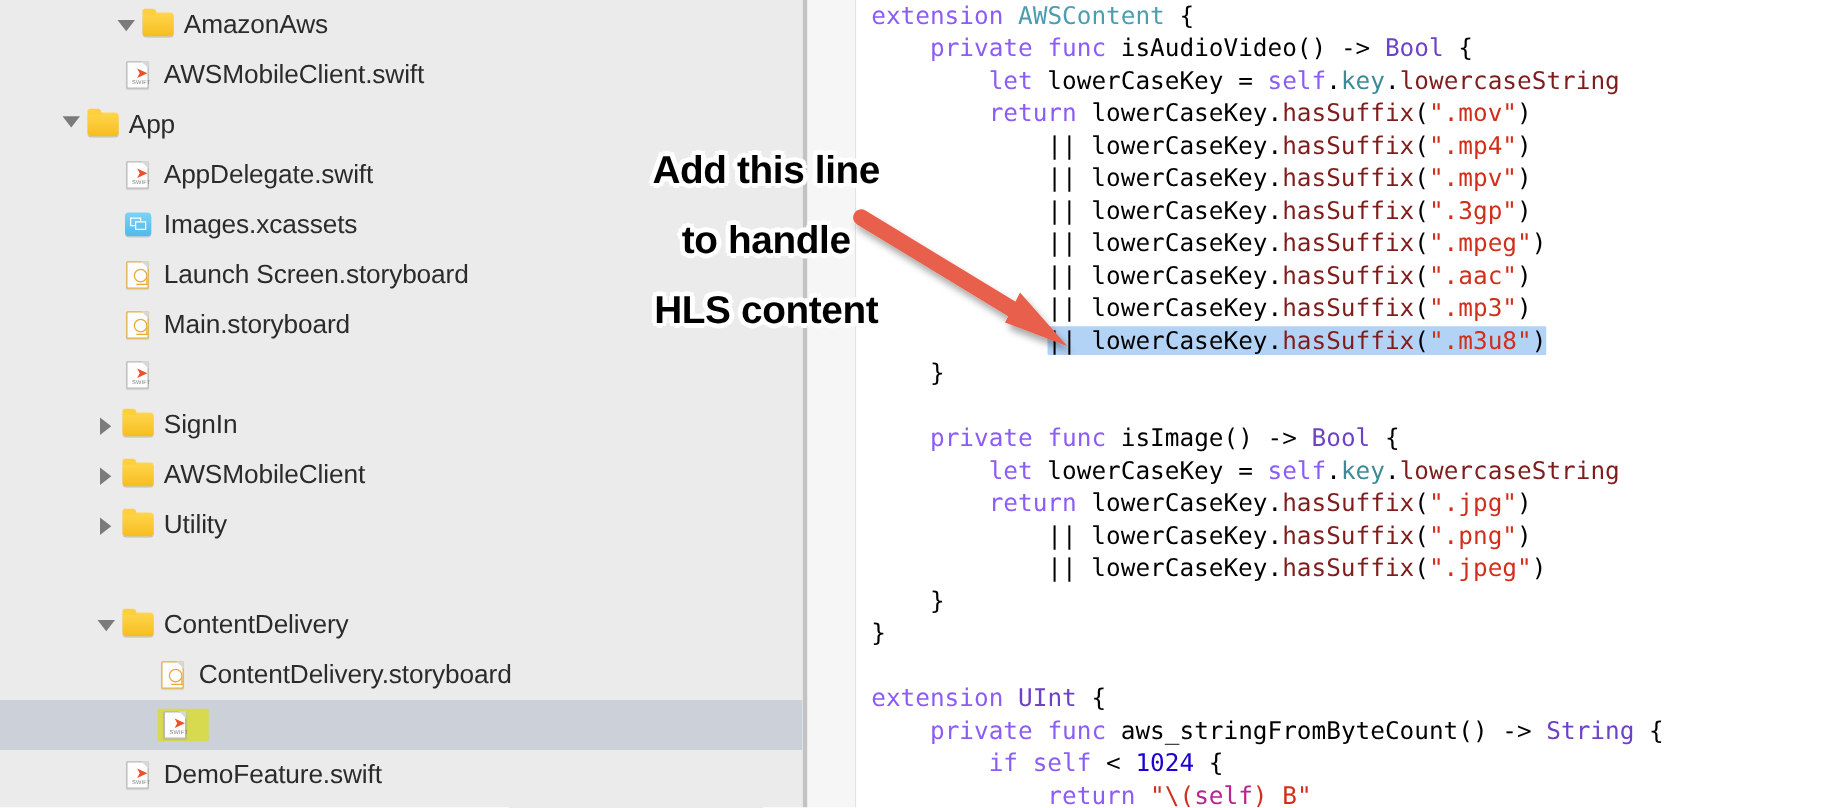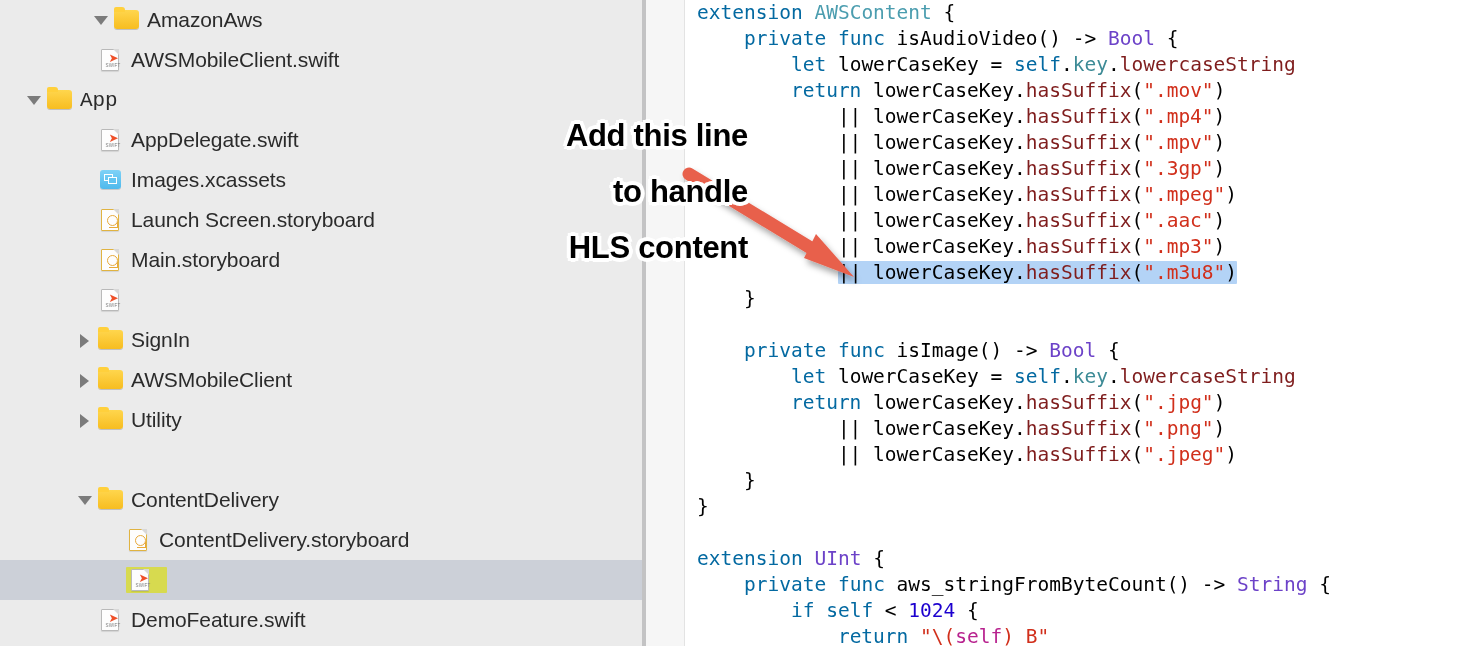--- a/index.html
+++ b/index.html
@@ -229,21 +229,21 @@
     font-size: 19.5px;
     line-height: 26px;
     white-space: pre;
     color: #000000;
   }
   .ln { height: 26px; white-space: pre; }
   .ln.sel .selbg {
     background: #b3d3f6;
     border-radius: 1px;
   }
-  .kw   { color: #0369a1; }     
+  .kw   { color: #8b5cf6; }     
   .typ  { color: #4b9daf; }     
   .typ2 { color: #6c42c8; }     
   .mth  { color: #7f1d1d; }     
   .str  { color: #d12f1b; }     
   .num  { color: #1c00cf; }     
   .slf  { color: #b8238f; }     
   .prop { color: #3d8b96; }     
 
   
   .annotation {
@@ -263,21 +263,21 @@
     text-shadow:
       -2px -2px 0 #fff,  2px -2px 0 #fff,
       -2px  2px 0 #fff,  2px  2px 0 #fff,
       -3px  0   0 #fff,  3px  0   0 #fff,
        0   -3px 0 #fff,  0    3px 0 #fff,
       -4px  0   0 #fff,  4px  0   0 #fff,
        0   -4px 0 #fff,  0    4px 0 #fff,
       -3px -3px 0 #fff,  3px -3px 0 #fff,
       -3px  3px 0 #fff,  3px  3px 0 #fff;
   }
-  .ann-line { display: block; text-align: right; }
+  .ann-line { display: block; }
   .arrow-svg {
     position: absolute;
     left: 680px;
     top: 160px;
     width: 200px;
     height: 145px;
     z-index: 29;
     pointer-events: none;
     overflow: visible;
   }
@@ -307,21 +307,21 @@
               <span class="ic-doc">
                 <span class="swift-bird">➤</span>
                 <span class="swift-tag">SWIFT</span>
               </span>
             </span>
             <span class="nav-label">AWSMobileClient.swift</span>
           </span>
         </div>
       </div>
       <div class="nav-row" style="top: 80px;">
-        <div style="display: flex; align-items: center; padding-left: 25px; font-family: Liberation Mono, monospace;">
+        <div style="display: flex; align-items: flex-start; padding-left: 48px;">
           <span class="disclosure open"></span>
           <span class="hl-wrap">
             <span class="ic">
               <span class="ic-folder"></span>
             </span>
             <span class="nav-label">App</span>
           </span>
         </div>
       </div>
       <div class="nav-row" style="top: 120px;">

